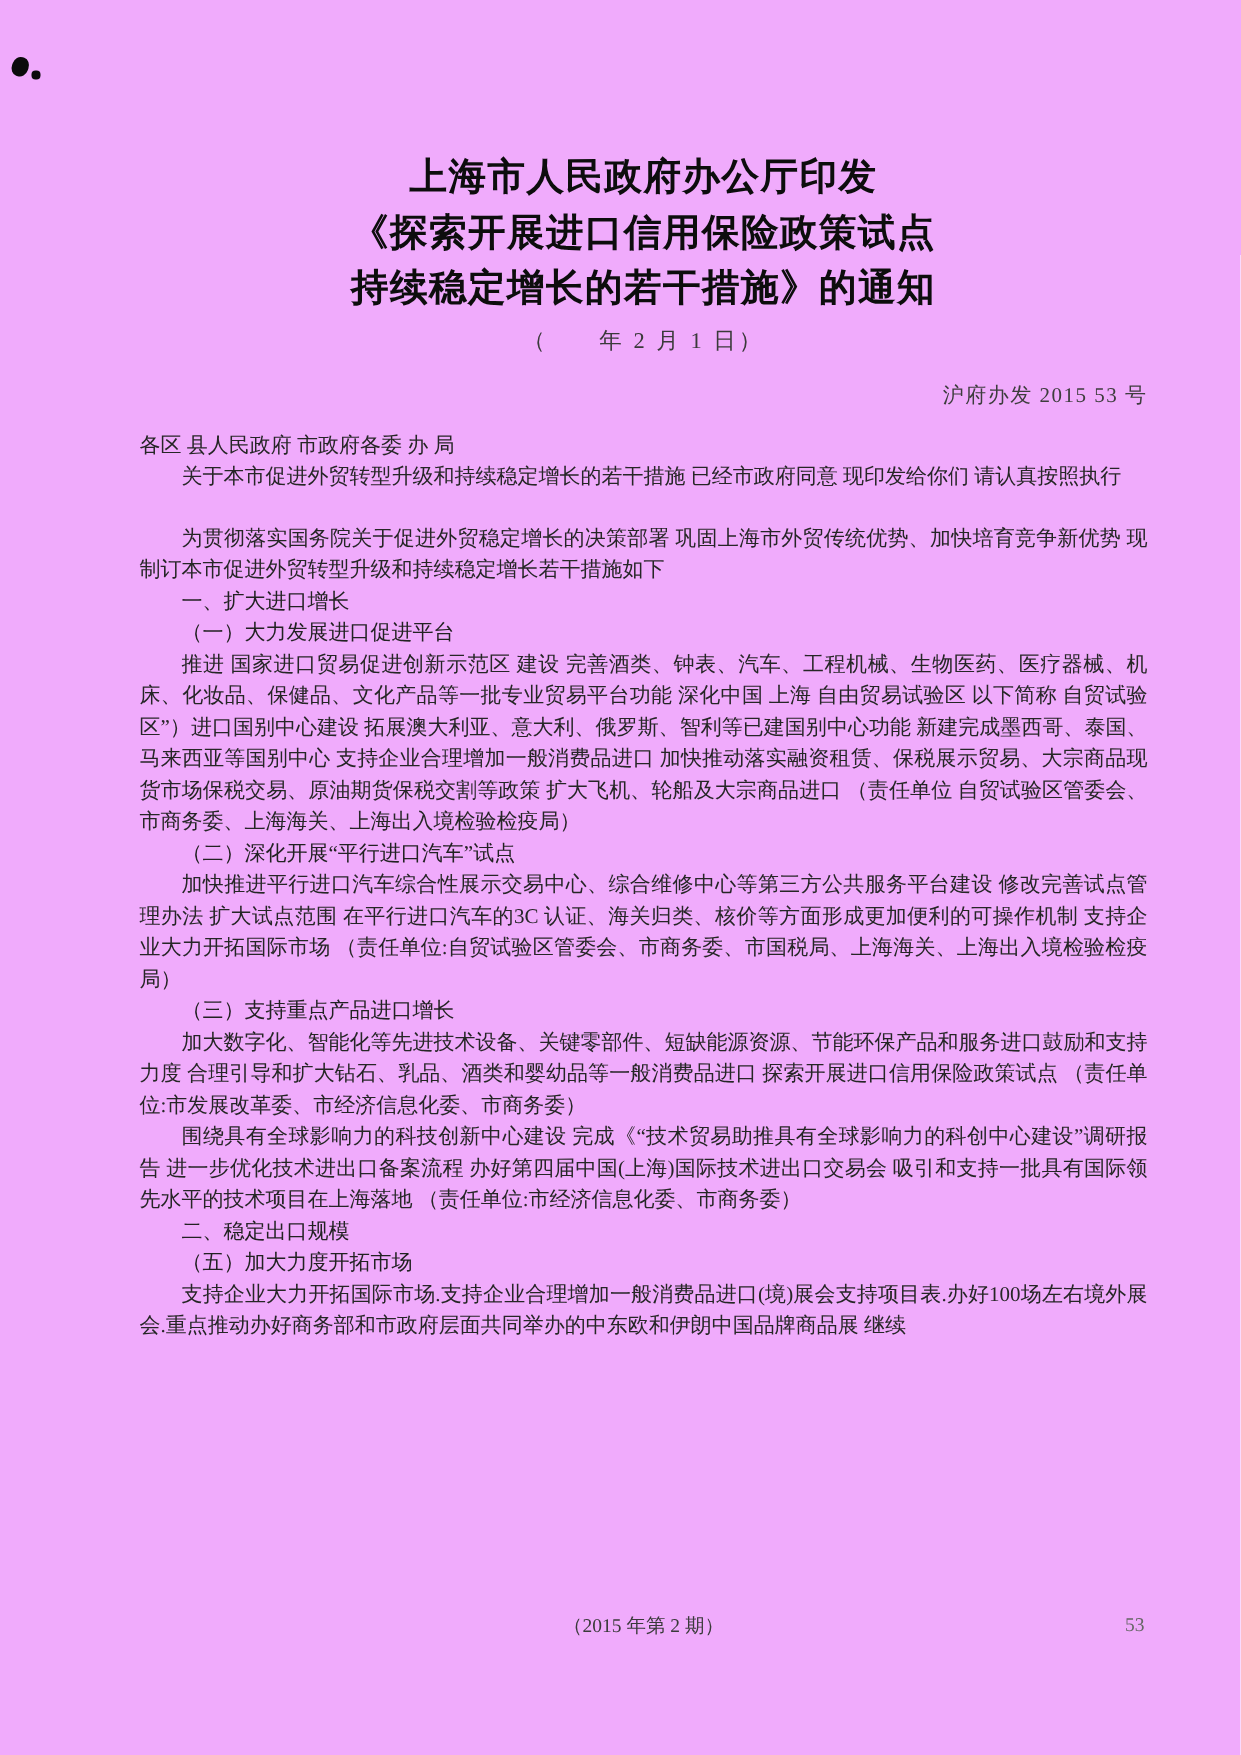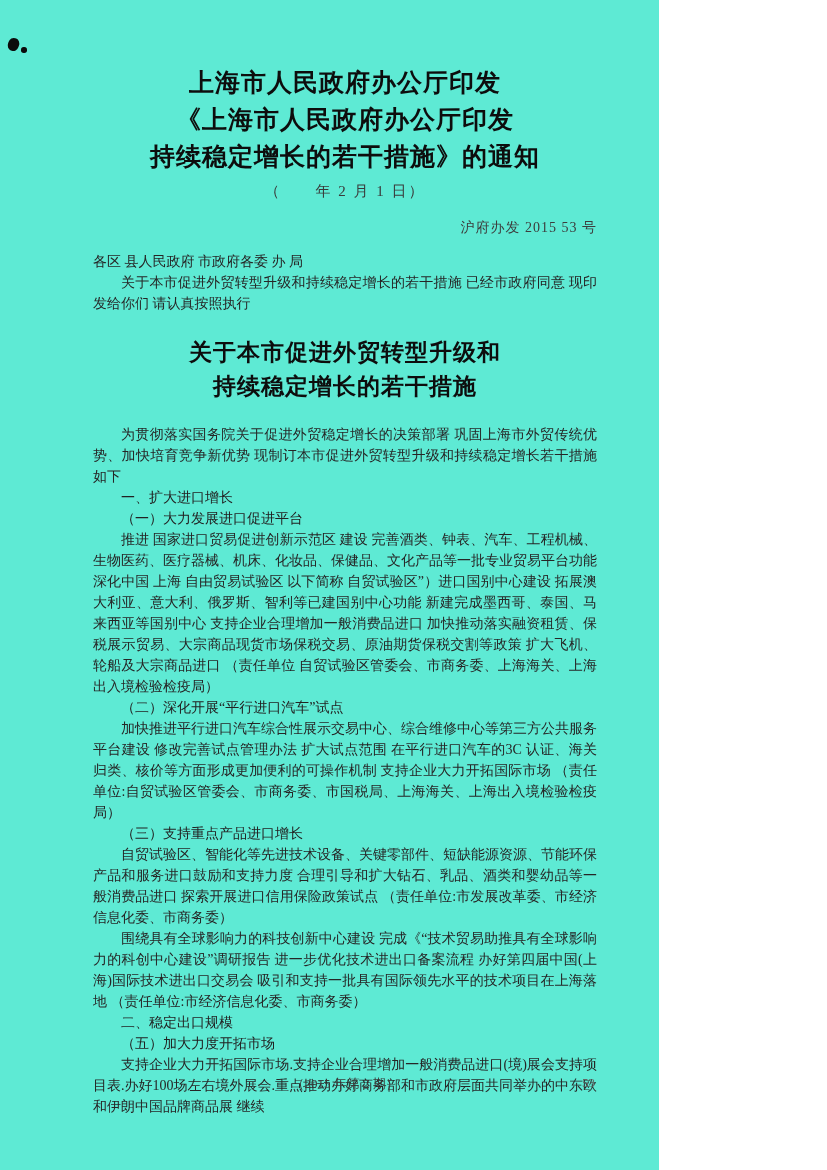--- a/index.html
+++ b/index.html
@@ -1,21 +1,21 @@
 <!DOCTYPE html>
 <html><head>
 <meta charset="utf-8">
 <style>
   html,body{margin:0;padding:0;background:#ffffff;}
   .page{
     position:relative;
-    width:659px;height:1170px;
+    width:827px;height:1170px;
     box-sizing:border-box;
-    padding:64px 62px 0 93px;
-    background:#5eead4;
+    padding:100px 62px 0 93px;
+    background:#f0abfc;
     color:#262626;
     font-family:"Liberation Serif","DejaVu Serif",serif;
     overflow:hidden;
   }
   .title-block{ text-align:center; color:#0d0d0d; }
   .title-line{
     font-size:25px; line-height:37px; font-weight:bold; letter-spacing:1px;
   }
   .date-line{
     text-align:center; font-size:15px; margin-top:7px; color:#3a3a3a; letter-spacing:2px;
@@ -55,46 +55,42 @@
 </head>
 <body>
 
 <div class="page">
 
   <div class="speck speck-1"></div>
   <div class="speck speck-2"></div>
 
   <div class="title-block">
     <div class="title-line">上海市人民政府办公厅印发</div>
-    <div class="title-line">《上海市人民政府办公厅印发</div>
+    <div class="title-line">《探索开展进口信用保险政策试点</div>
     <div class="title-line">持续稳定增长的若干措施》的通知</div>
   </div>
 
   <div class="date-line">（　　年 2 月 1 日）</div>
 
   <div class="doc-number">沪府办发 2015 53 号</div>
 
   <div class="salutation">各区 县人民政府 市政府各委 办 局</div>
 
   <p class="intro">关于本市促进外贸转型升级和持续稳定增长的若干措施 已经市政府同意 现印发给你们 请认真按照执行</p>
 
-  <div class="subtitle-block">
-    <div class="subtitle-line">关于本市促进外贸转型升级和</div>
-    <div class="subtitle-line">持续稳定增长的若干措施</div>
-  </div>
 
   <div class="body-text">
     <p>为贯彻落实国务院关于促进外贸稳定增长的决策部署 巩固上海市外贸传统优势、加快培育竞争新优势 现制订本市促进外贸转型升级和持续稳定增长若干措施如下</p>
     <p class="heading">一、扩大进口增长</p>
     <p class="heading">（一）大力发展进口促进平台</p>
     <p>推进 国家进口贸易促进创新示范区 建设 完善酒类、钟表、汽车、工程机械、生物医药、医疗器械、机床、化妆品、保健品、文化产品等一批专业贸易平台功能 深化中国 上海 自由贸易试验区 以下简称 自贸试验区”）进口国别中心建设 拓展澳大利亚、意大利、俄罗斯、智利等已建国别中心功能 新建完成墨西哥、泰国、马来西亚等国别中心 支持企业合理增加一般消费品进口 加快推动落实融资租赁、保税展示贸易、大宗商品现货市场保税交易、原油期货保税交割等政策 扩大飞机、轮船及大宗商品进口 （责任单位 自贸试验区管委会、市商务委、上海海关、上海出入境检验检疫局）</p>
     <p class="heading">（二）深化开展“平行进口汽车”试点</p>
     <p>加快推进平行进口汽车综合性展示交易中心、综合维修中心等第三方公共服务平台建设 修改完善试点管理办法 扩大试点范围 在平行进口汽车的3C 认证、海关归类、核价等方面形成更加便利的可操作机制 支持企业大力开拓国际市场 （责任单位:自贸试验区管委会、市商务委、市国税局、上海海关、上海出入境检验检疫局）</p>
     <p class="heading">（三）支持重点产品进口增长</p>
-    <p>自贸试验区、智能化等先进技术设备、关键零部件、短缺能源资源、节能环保产品和服务进口鼓励和支持力度 合理引导和扩大钻石、乳品、酒类和婴幼品等一般消费品进口 探索开展进口信用保险政策试点 （责任单位:市发展改革委、市经济信息化委、市商务委）</p>
+    <p>加大数字化、智能化等先进技术设备、关键零部件、短缺能源资源、节能环保产品和服务进口鼓励和支持力度 合理引导和扩大钻石、乳品、酒类和婴幼品等一般消费品进口 探索开展进口信用保险政策试点 （责任单位:市发展改革委、市经济信息化委、市商务委）</p>
     <p>围绕具有全球影响力的科技创新中心建设 完成《“技术贸易助推具有全球影响力的科创中心建设”调研报告 进一步优化技术进出口备案流程 办好第四届中国(上海)国际技术进出口交易会 吸引和支持一批具有国际领先水平的技术项目在上海落地 （责任单位:市经济信息化委、市商务委）</p>
     <p class="heading">二、稳定出口规模</p>
     <p class="heading">（五）加大力度开拓市场</p>
     <p>支持企业大力开拓国际市场.支持企业合理增加一般消费品进口(境)展会支持项目表.办好100场左右境外展会.重点推动办好商务部和市政府层面共同举办的中东欧和伊朗中国品牌商品展 继续</p>
   </div>
 
   <div class="footer">
     <span>（2015 年第 2 期）</span>
     <span class="page-number">53</span>
   </div>

